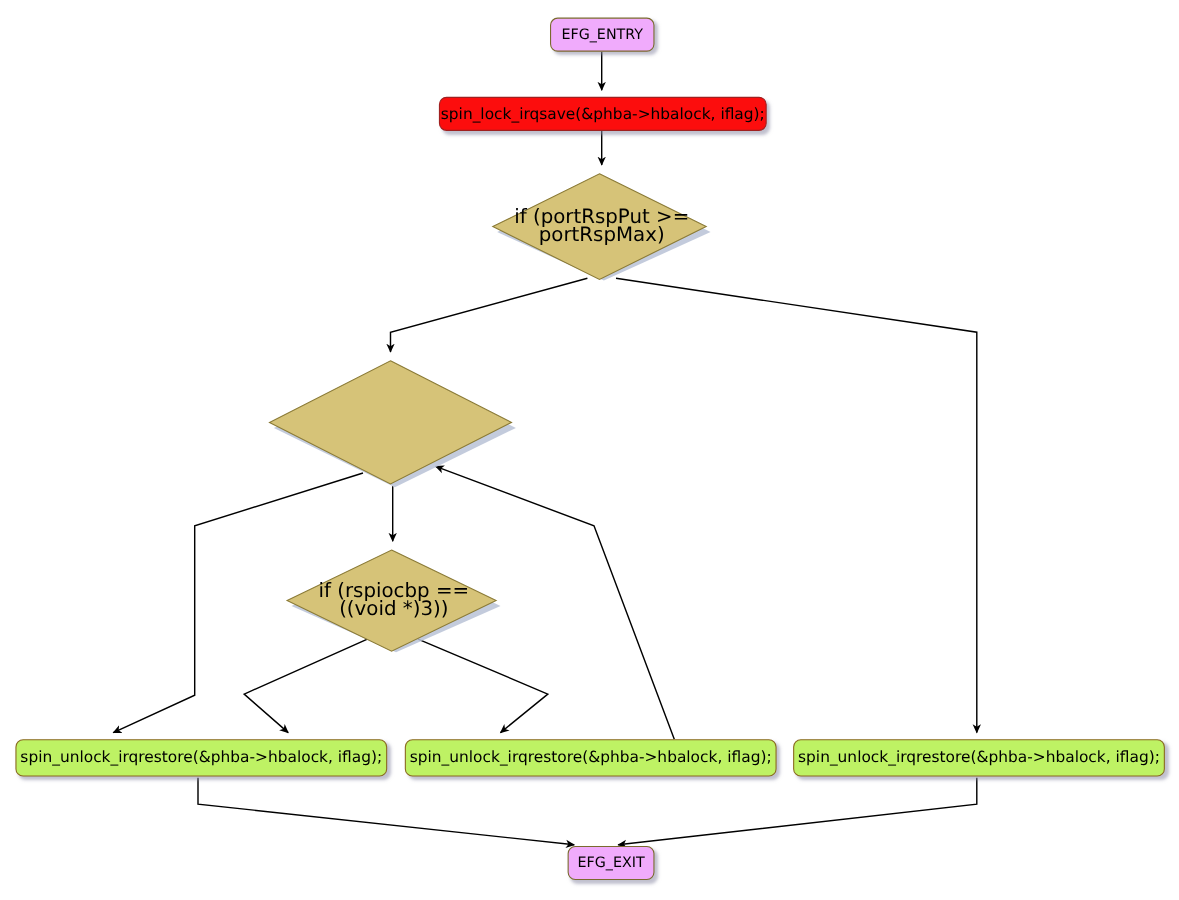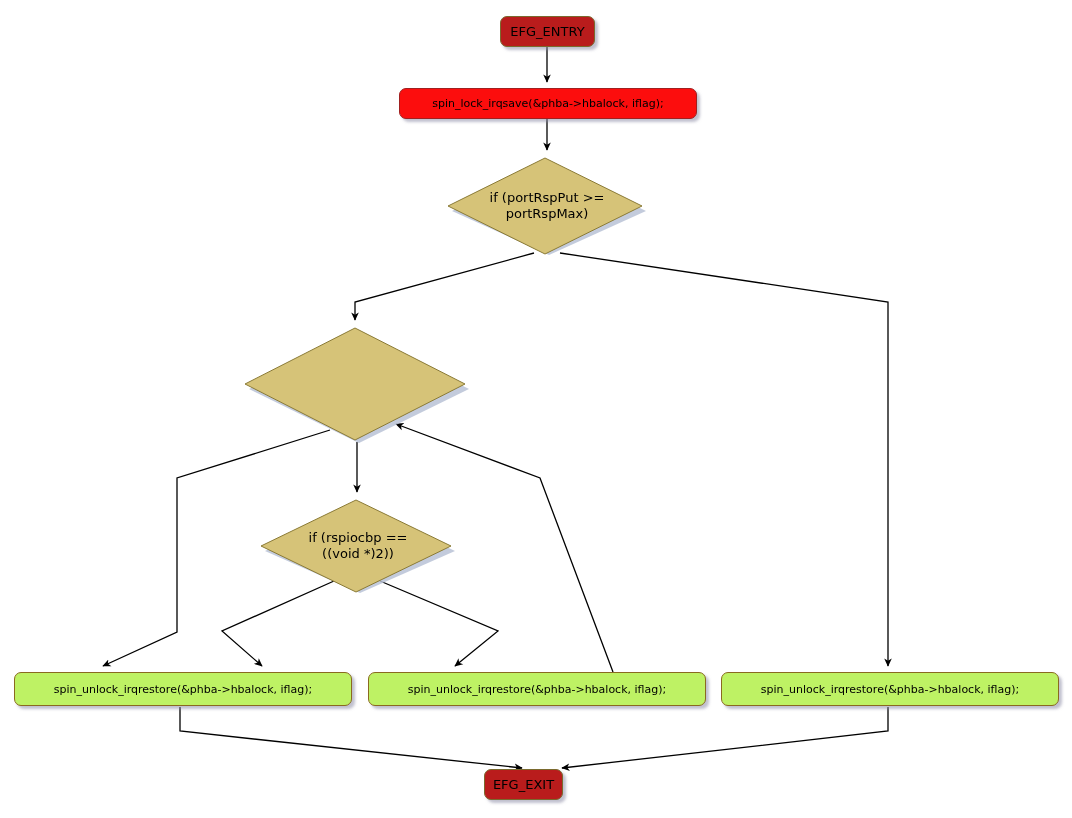--- a/index.html
+++ b/index.html
@@ -26,40 +26,40 @@
     height: 818px;
     pointer-events: none;
   }
   .node {
     position: absolute;
     box-sizing: border-box;
   }
 
   
   .terminal {
-    background: #b91c1c;
+    background: #f0abfc;
     border: 1px solid #7a6a2e;
     border-radius: 7px;
     display: flex;
     align-items: center;
     justify-content: center;
     box-shadow: 3px 3px 3px rgba(140,140,165,0.55);
     font-size: 13px;
     color: #000000;
     white-space: nowrap;
   }
 
   
   .stmt {
     border-radius: 7px;
     display: flex;
     align-items: center;
     justify-content: center;
     box-shadow: 3px 3px 3px rgba(140,140,165,0.55);
-    font-size: 11px;
+    font-size: 14px;
     color: #000000;
     white-space: nowrap;
     border: 1px solid #8a6a20;
   }
   .stmt.lock {
     background: #fc0d0d;
     border-color: #a02020;
   }
   .stmt.unlock {
     background: #bef264;
@@ -75,21 +75,21 @@
   .decision .dia-shape {
     position: absolute;
     left: 0;
     top: 0;
     width: 100%;
     height: 100%;
   }
   .decision .dia-label {
     position: relative;
     z-index: 2;
-    font-size: 13px;
+    font-size: 18px;
     line-height: 16px;
     color: #000000;
     text-align: center;
     white-space: pre-line;
     pointer-events: none;
   }
 </style>
 </head>
 <body>
 
@@ -150,32 +150,32 @@
       <polygon points="112,3 222,59 112,115 2,59" fill="#d6c378" stroke="#8a7a36" stroke-width="1"></polygon>
     </svg>
   </div>
 
   <div class="node decision" style="left:259px; top:497px; width:198px; height:98px;">
     <svg class="dia-shape" viewBox="0 0 198 98" preserveAspectRatio="none">
       <polygon points="101,8 196,54 101,96 6,54" fill="#b9c2d6" opacity="0.85"></polygon>
       <polygon points="97,3 192,49 97,95 2,49" fill="#d6c378" stroke="#8a7a36" stroke-width="1"></polygon>
     </svg>
     <span class="dia-label">if (rspiocbp ==
-((void *)2))</span>
+((void *)3))</span>
   </div>
 
   <div class="node stmt unlock" style="left:14px; top:672px; width:338px; height:34px;">
     <span>spin_unlock_irqrestore(&amp;phba-&gt;hbalock, iflag);</span>
   </div>
 
   <div class="node stmt unlock" style="left:368px; top:672px; width:338px; height:34px;">
     <span>spin_unlock_irqrestore(&amp;phba-&gt;hbalock, iflag);</span>
   </div>
 
   <div class="node stmt unlock" style="left:721px; top:672px; width:338px; height:34px;">
     <span>spin_unlock_irqrestore(&amp;phba-&gt;hbalock, iflag);</span>
   </div>
 
-  <div class="node terminal" style="left:484px; top:769px; width:79px; height:31px;">
+  <div class="node terminal" style="left:516px; top:769px; width:79px; height:31px;">
     <span>EFG_EXIT</span>
   </div>
 
 </div>
 
 </body></html>

